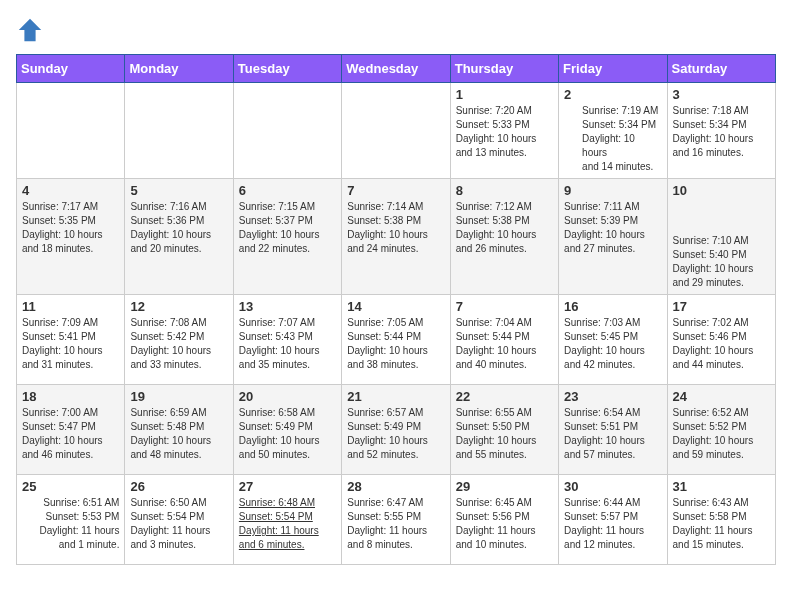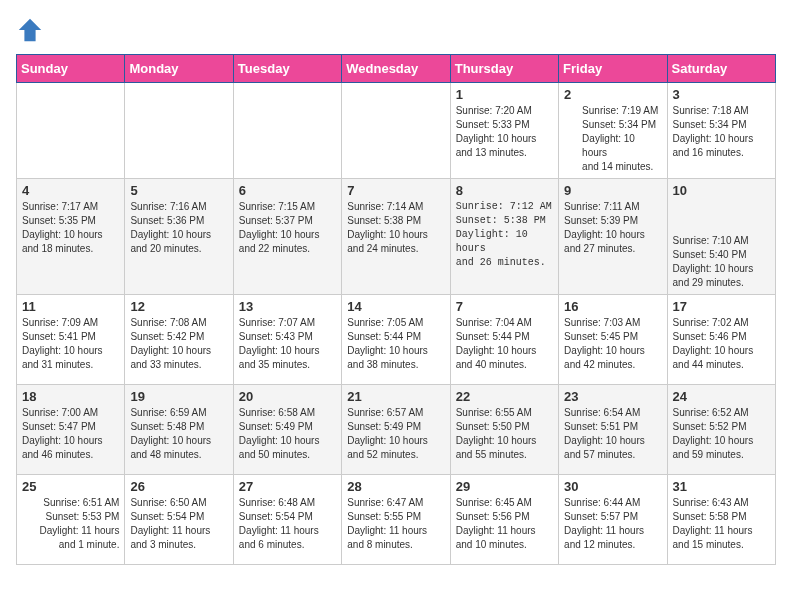--- a/index.html
+++ b/index.html
@@ -46,21 +46,21 @@
       font-size: 16px;
       color: #555;
       font-weight: bold;
     }
     table {
       width: 100%;
       border-collapse: collapse;
       table-layout: fixed;
     }
     thead tr th {
-      background: #ec4899;
+      background: #8b5cf6;
       color: #fff;
       font-size: 13px;
       font-weight: bold;
       padding: 6px 4px;
       text-align: left;
       border: 1px solid #2a5a9f;
     }
     tbody tr td {
       border: 1px solid #ccc;
       vertical-align: top;
@@ -171,21 +171,21 @@
         </td>
         <td>
           <span class="day-num">7</span>
           <div class="day-info" style="white-space: pre-line;">Sunrise: 7:14 AM
 Sunset: 5:38 PM
 Daylight: 10 hours
 and 24 minutes.</div>
         </td>
         <td>
           <span class="day-num">8</span>
-          <div class="day-info" style="white-space: pre-line; font-family: Liberation Mono, monospace;">Sunrise: 7:12 AM
+          <div class="day-info" style="white-space: pre-line;">Sunrise: 7:12 AM
 Sunset: 5:38 PM
 Daylight: 10 hours
 and 26 minutes.</div>
         </td>
         <td>
           <span class="day-num">9</span>
           <div class="day-info" style="white-space: pre-line;">Sunrise: 7:11 AM
 Sunset: 5:39 PM
 Daylight: 10 hours
 and 27 minutes.</div>
@@ -310,21 +310,21 @@
         </td>
         <td>
           <span class="day-num">26</span>
           <div class="day-info" style="white-space: pre-line;">Sunrise: 6:50 AM
 Sunset: 5:54 PM
 Daylight: 11 hours
 and 3 minutes.</div>
         </td>
         <td>
           <span class="day-num">27</span>
-          <div class="day-info" style="white-space: pre-line;">Sunrise: 6:48 AM
+          <div class="day-info" style="white-space: pre-line; text-decoration: underline;">Sunrise: 6:48 AM
 Sunset: 5:54 PM
 Daylight: 11 hours
 and 6 minutes.</div>
         </td>
         <td>
           <span class="day-num">28</span>
           <div class="day-info" style="white-space: pre-line;">Sunrise: 6:47 AM
 Sunset: 5:55 PM
 Daylight: 11 hours
 and 8 minutes.</div>

